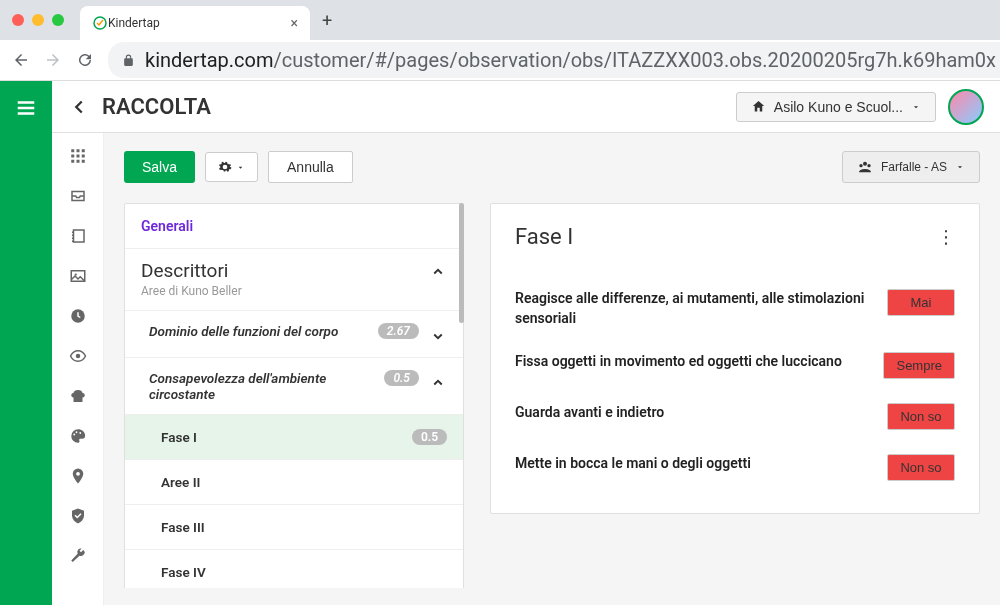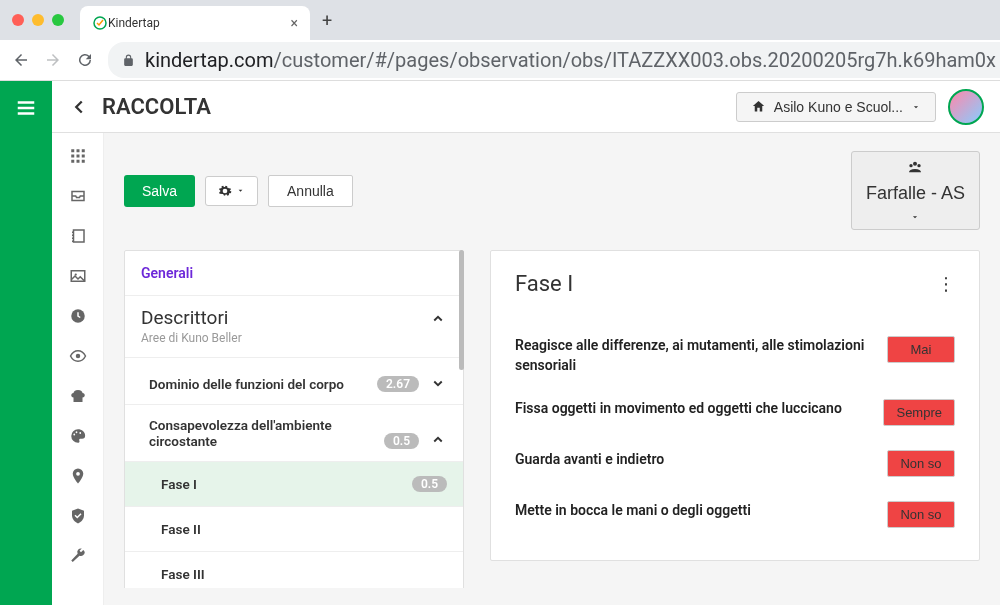--- a/index.html
+++ b/index.html
@@ -41,34 +41,34 @@
 
 .main-area { display: flex; flex: 1; overflow: hidden; }
 .iconbar { width: 52px; background: #fff; display: flex; flex-direction: column; align-items: center; padding-top: 14px; gap: 22px; border-right: 1px solid #eee; }
 .iconbar-icon { color: #666; cursor: pointer; }
 .content { flex: 1; padding: 18px 20px; display: flex; flex-direction: column; overflow: hidden; }
 .toolbar { display: flex; align-items: center; gap: 10px; margin-bottom: 20px; }
 .btn-save { background: #00a651; color: #fff; border: none; padding: 8px 18px; font-size: 14px; border-radius: 3px; cursor: pointer; }
 .btn-gear { background: #fff; border: 1px solid #ccc; padding: 7px 12px; border-radius: 3px; cursor: pointer; display: flex; align-items: center; gap: 4px; color: #333; }
 .btn-cancel { background: #fff; border: 1px solid #ccc; padding: 7px 18px; font-size: 14px; border-radius: 2px; cursor: pointer; color: #333; }
 .toolbar-spacer { flex: 1; }
-.btn-class { background: #eee; border: 1px solid #ccc; padding: 7px 14px; font-size: 18px; border-radius: 3px; cursor: pointer; display: flex; align-items: center; gap: 8px; color: #333; flex-direction: column; }
+.btn-class { background: #eee; border: 1px solid #ccc; padding: 7px 14px; font-size: 12px; border-radius: 3px; cursor: pointer; display: flex; align-items: center; gap: 8px; color: #333; }
 
 .panels { display: flex; gap: 26px; flex: 1; overflow: hidden; }
 .left-panel { width: 340px; background: #fff; border: 1px solid #e0e0e0; border-radius: 2px; overflow-y: hidden; }
 .right-panel { flex: 1; background: #fff; border: 1px solid #e0e0e0; border-radius: 2px; padding: 20px 24px; height: fit-content; }
 
 .section-header { padding: 14px 16px; font-size: 14px; font-weight: 600; color: #6d28d9; border-bottom: 1px solid #eee; }
 .section-sub { padding: 10px 16px 12px; border-bottom: 1px solid #eee; display: flex; align-items: flex-start; justify-content: space-between; }
 .section-sub-text { display: flex; flex-direction: column; gap: 2px; }
 .section-sub-title { font-size: 19px; font-weight: 400; color: #333; }
 .section-sub-desc { font-size: 12px; color: #999; }
 .chevron { color: #333; margin-top: 4px; }
 
-.domain-row { padding: 12px 16px 12px 24px; border-bottom: 1px solid #eee; display: flex; align-items: flex-end; gap: 10px; cursor: pointer; }
+.domain-row { padding: 12px 16px 12px 24px; border-bottom: 1px solid #eee; display: flex; align-items: flex-start; gap: 10px; cursor: pointer; font-style: italic; }
 .domain-label { font-size: 13.5px; font-weight: 600; color: #333; flex: 1; }
 .domain-badge { background: #bbb; color: #fff; font-size: 12px; font-weight: 600; padding: 1px 9px; border-radius: 10px; }
 .phase-row { padding: 14px 16px 14px 36px; border-bottom: 1px solid #eee; display: flex; align-items: center; cursor: pointer; }
 .phase-row.active { background: #e6f4ea; }
 .phase-label { font-size: 13.5px; font-weight: 600; color: #333; flex: 1; }
 
 .scroll-indicator { position: absolute; width: 5px; height: 120px; background: #bbb; border-radius: 3px; right: 0; top: 0; }
 .left-panel-wrap { position: relative; }
 
 .phase-title-row { display: flex; align-items: center; justify-content: space-between; margin-bottom: 28px; }
@@ -262,21 +262,21 @@
                 <span class="domain-badge">0.5</span>
                 <svg class="chevron" width="18" height="18" viewBox="0 0 24 24">
                     <path d="M7 14l5-5 5 5" fill="none" stroke="currentColor" stroke-width="2.5"></path>
                   </svg>
               </div>
               <div class="phase-row active">
                 <span class="phase-label">Fase I</span>
                 <span class="domain-badge">0.5</span>
               </div>
               <div class="phase-row">
-                  <span class="phase-label">Fase II</span>
+                  <span class="phase-label">Aree II</span>
                 </div>
               <div class="phase-row">
                   <span class="phase-label">Fase III</span>
                 </div>
               <div class="phase-row">
                   <span class="phase-label">Fase IV</span>
                 </div>
 
             </div>
             <div class="scroll-indicator"></div>

